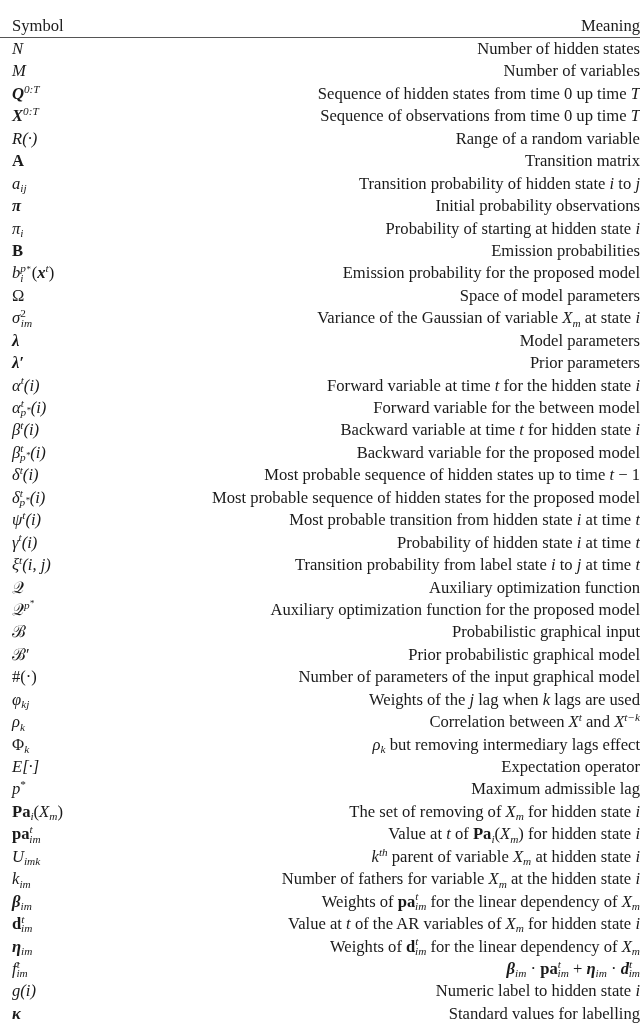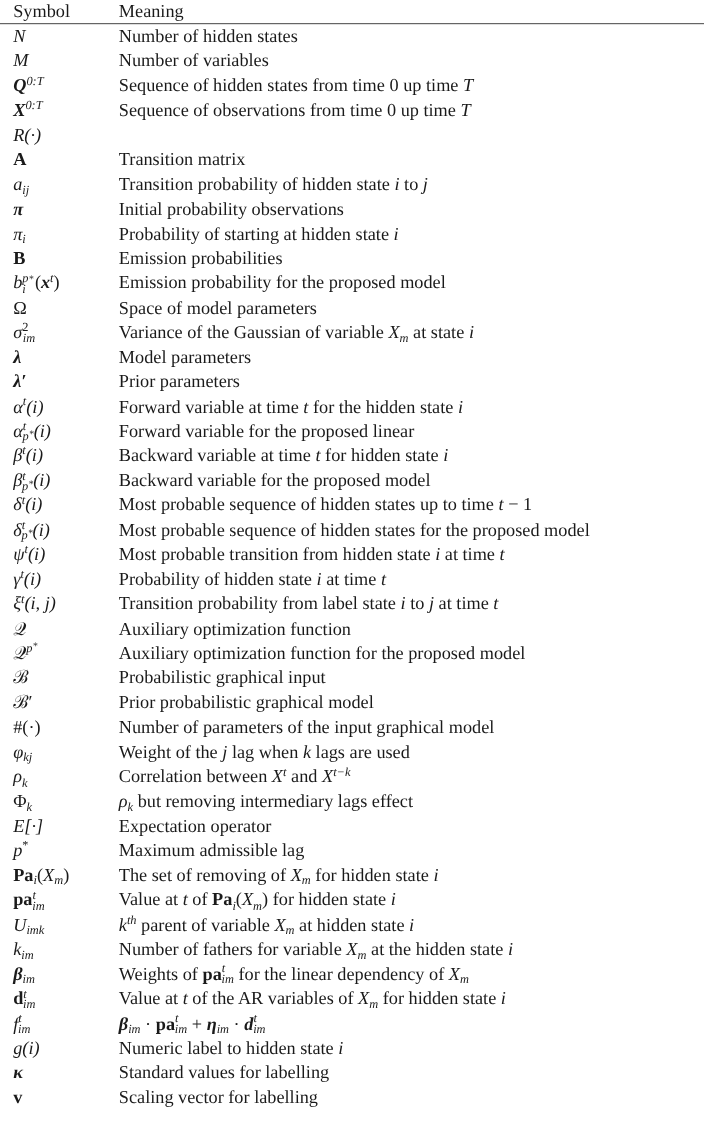--- a/index.html
+++ b/index.html
@@ -22,28 +22,30 @@
       line-height: 22.4px;
     }
     .row {
       display: flex;
       height: 22.45px;
       white-space: nowrap;
     }
     .header-row {
       height: 21px;
       line-height: 19px;
+      margin-top: 16px;
     }
     .col-symbol {
       width: 96px;
       padding-left: 12px;
       flex: none;
     }
     .col-meaning {
       flex: 1;
+      text-align: right;
     }
     .rule {
       height: 0;
       border-top: 1.4px solid #555;
       margin: 0 0 0 0;
     }
     sup, sub {
       font-size: 0.68em;
       line-height: 0;
       position: relative;
@@ -82,20 +84,21 @@
     <div class="col-meaning"><span>Sequence of hidden states from time 0 up time </span><span class="it">T</span></div>
   </div>
 
   <div class="row">
     <div class="col-symbol"><span class="bfit">X</span><sup class="it">0:T</sup></div>
     <div class="col-meaning"><span>Sequence of observations from time 0 up time </span><span class="it">T</span></div>
   </div>
 
   <div class="row">
     <div class="col-symbol"><span class="it">R(·)</span></div>
+    <div class="col-meaning">Range of a random variable</div>
   </div>
 
   <div class="row">
     <div class="col-symbol"><span class="bf">A</span></div>
     <div class="col-meaning">Transition matrix</div>
   </div>
 
   <div class="row">
     <div class="col-symbol"><span class="it">a</span><sub class="it">ij</sub></div>
     <div class="col-meaning"><span>Transition probability of hidden state </span><span class="it">i</span><span> to </span><span class="it">j</span></div>
@@ -141,21 +144,21 @@
     <div class="col-meaning">Prior parameters</div>
   </div>
 
   <div class="row">
     <div class="col-symbol"><span class="it">α</span><sup class="it">t</sup><span class="it">(i)</span></div>
     <div class="col-meaning"><span>Forward variable at time </span><span class="it">t</span><span> for the hidden state </span><span class="it">i</span></div>
   </div>
 
   <div class="row">
     <div class="col-symbol"><span class="it">α</span><sup class="it">t</sup><sub class="it" style="margin-left:-0.3em"><span>p</span><span style="font-size:0.8em;vertical-align:0.3em">*</span></sub><span class="it">(i)</span></div>
-    <div class="col-meaning">Forward variable for the proposed linear</div>
+    <div class="col-meaning">Forward variable for the between model</div>
   </div>
 
   <div class="row">
     <div class="col-symbol"><span class="it">β</span><sup class="it">t</sup><span class="it">(i)</span></div>
     <div class="col-meaning"><span>Backward variable at time </span><span class="it">t</span><span> for hidden state </span><span class="it">i</span></div>
   </div>
 
   <div class="row">
     <div class="col-symbol"><span class="it">β</span><sup class="it">t</sup><sub class="it" style="margin-left:-0.3em"><span>p</span><span style="font-size:0.8em;vertical-align:0.3em">*</span></sub><span class="it">(i)</span></div>
     <div class="col-meaning">Backward variable for the proposed model</div>
@@ -206,21 +209,21 @@
     <div class="col-meaning">Prior probabilistic graphical model</div>
   </div>
 
   <div class="row">
     <div class="col-symbol"><span class="rm">#(·)</span></div>
     <div class="col-meaning">Number of parameters of the input graphical model</div>
   </div>
 
   <div class="row">
     <div class="col-symbol"><span class="it">φ</span><sub class="it">kj</sub></div>
-    <div class="col-meaning"><span>Weight of the </span><span class="it">j</span><span> lag when </span><span class="it">k</span><span> lags are used</span></div>
+    <div class="col-meaning"><span>Weights of the </span><span class="it">j</span><span> lag when </span><span class="it">k</span><span> lags are used</span></div>
   </div>
 
   <div class="row">
     <div class="col-symbol"><span class="it">ρ</span><sub class="it">k</sub></div>
     <div class="col-meaning"><span>Correlation between </span><span class="it">X</span><sup class="it">t</sup><span> and </span><span class="it">X</span><sup class="it">t−k</sup></div>
   </div>
 
   <div class="row">
     <div class="col-symbol"><span class="rm">Φ</span><sub class="it">k</sub></div>
     <div class="col-meaning"><span class="it">ρ</span><sub class="it">k</sub><span> but removing intermediary lags effect</span></div>
@@ -259,20 +262,24 @@
   <div class="row">
     <div class="col-symbol"><span class="bfit">β</span><sub class="it">im</sub></div>
     <div class="col-meaning"><span>Weights of </span><span class="bf">pa</span><sup class="it">t</sup><sub class="it" style="margin-left:-0.3em">im</sub><span> for the linear dependency of </span><span class="it">X</span><sub class="it">m</sub></div>
   </div>
 
   <div class="row">
     <div class="col-symbol"><span class="bf">d</span><sup class="it">t</sup><sub class="it" style="margin-left:-0.3em">im</sub></div>
     <div class="col-meaning"><span>Value at </span><span class="it">t</span><span> of the AR variables of </span><span class="it">X</span><sub class="it">m</sub><span> for hidden state </span><span class="it">i</span></div>
   </div>
 
+  <div class="row">
+    <div class="col-symbol"><span class="bfit">η</span><sub class="it">im</sub></div>
+    <div class="col-meaning"><span>Weights of </span><span class="bf">d</span><sup class="it">t</sup><sub class="it" style="margin-left:-0.3em">im</sub><span> for the linear dependency of </span><span class="it">X</span><sub class="it">m</sub></div>
+  </div>
 
   <div class="row">
     <div class="col-symbol"><span class="it">f</span><sup class="it">t</sup><sub class="it" style="margin-left:-0.3em">im</sub></div>
     <div class="col-meaning"><span class="bfit">β</span><sub class="it">im</sub><span> · </span><span class="bf">pa</span><sup class="it">t</sup><sub class="it" style="margin-left:-0.3em">im</sub><span> + </span><span class="bfit">η</span><sub class="it">im</sub><span> · </span><span class="bfit">d</span><sup class="it">t</sup><sub class="it" style="margin-left:-0.3em">im</sub></div>
   </div>
 
   <div class="row">
     <div class="col-symbol"><span class="it">g(i)</span></div>
     <div class="col-meaning"><span>Numeric label to hidden state </span><span class="it">i</span></div>
   </div>

